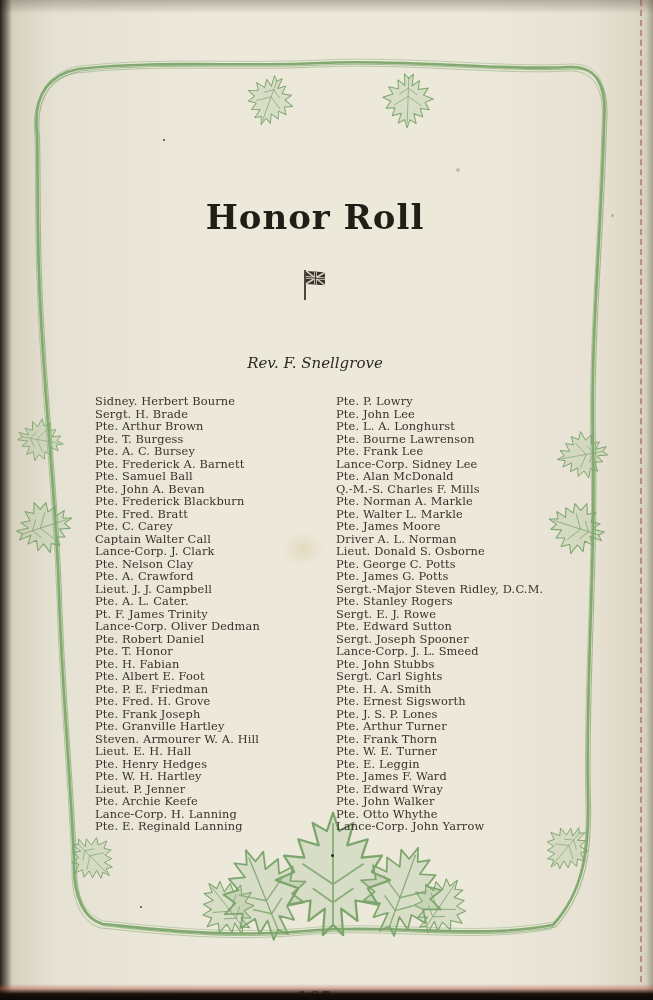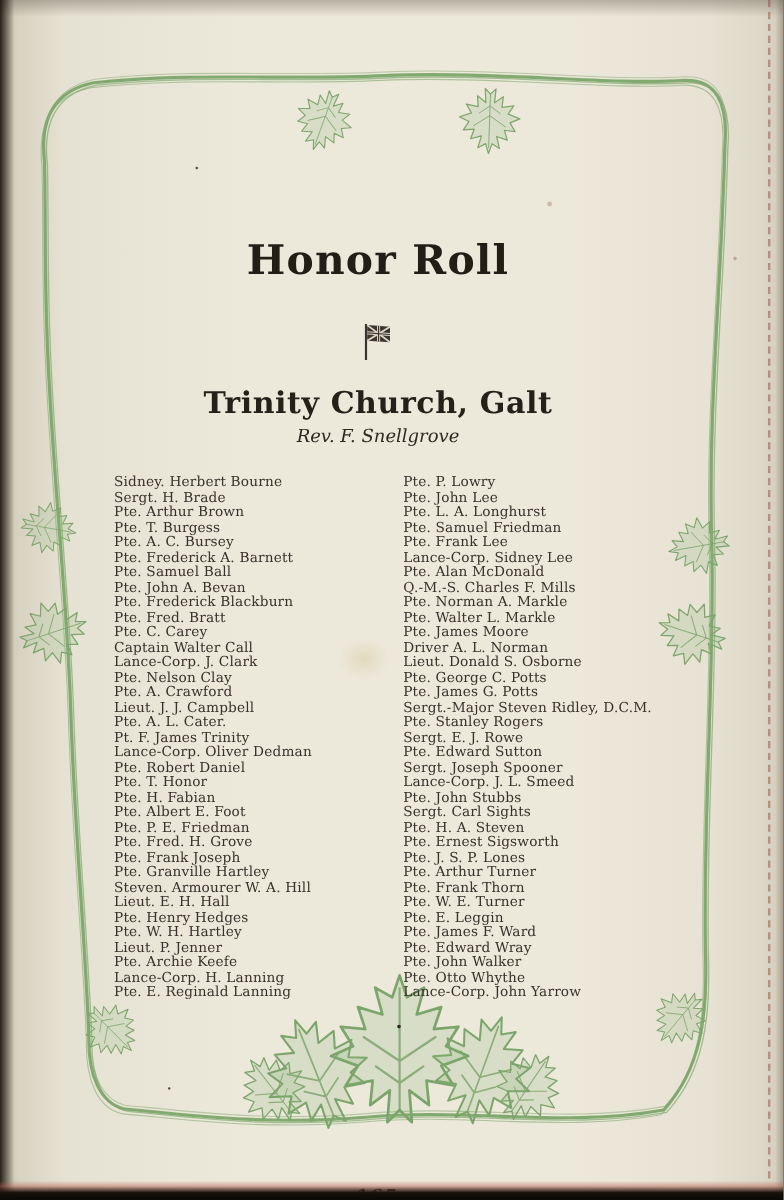--- a/index.html
+++ b/index.html
@@ -144,21 +144,20 @@
           <line x1="6" y1="3.5" x2="25" y2="16.5" stroke="#ddd8c9" stroke-width="1.5"></line>
           <line x1="25" y1="3.5" x2="6" y2="16.5" stroke="#ddd8c9" stroke-width="1.5"></line>
           <line x1="15.5" y1="3.5" x2="15.5" y2="16.5" stroke="#ddd8c9" stroke-width="2.6"></line>
           <line x1="6" y1="10" x2="25" y2="10" stroke="#ddd8c9" stroke-width="2.6"></line>
           <line x1="15.5" y1="3.5" x2="15.5" y2="16.5" stroke="#3a362f" stroke-width="1"></line>
           <line x1="6" y1="10" x2="25" y2="10" stroke="#3a362f" stroke-width="1"></line>
         </g>
       </svg>
     </div>
 
-    <h2 class="church">Trinity Church, Galt</h2>
     <div class="minister">Rev. F. Snellgrove</div>
 
     <div class="col col-left">
         <div class="roll-entry">Sidney. Herbert Bourne</div>
         <div class="roll-entry">Sergt. H. Brade</div>
         <div class="roll-entry">Pte. Arthur Brown</div>
         <div class="roll-entry">Pte. T. Burgess</div>
         <div class="roll-entry">Pte. A. C. Bursey</div>
         <div class="roll-entry">Pte. Frederick A. Barnett</div>
         <div class="roll-entry">Pte. Samuel Ball</div>
@@ -188,41 +187,41 @@
         <div class="roll-entry">Pte. W. H. Hartley</div>
         <div class="roll-entry">Lieut. P. Jenner</div>
         <div class="roll-entry">Pte. Archie Keefe</div>
         <div class="roll-entry">Lance-Corp. H. Lanning</div>
         <div class="roll-entry">Pte. E. Reginald Lanning</div>
       </div>
     <div class="col col-right">
         <div class="roll-entry">Pte. P. Lowry</div>
         <div class="roll-entry">Pte. John Lee</div>
         <div class="roll-entry">Pte. L. A. Longhurst</div>
-        <div class="roll-entry">Pte. Samuel Friedman</div>
+        <div class="roll-entry">Pte. Bourne Lawrenson</div>
         <div class="roll-entry">Pte. Frank Lee</div>
         <div class="roll-entry">Lance-Corp. Sidney Lee</div>
         <div class="roll-entry">Pte. Alan McDonald</div>
         <div class="roll-entry">Q.-M.-S. Charles F. Mills</div>
         <div class="roll-entry">Pte. Norman A. Markle</div>
         <div class="roll-entry">Pte. Walter L. Markle</div>
         <div class="roll-entry">Pte. James Moore</div>
         <div class="roll-entry">Driver A. L. Norman</div>
         <div class="roll-entry">Lieut. Donald S. Osborne</div>
         <div class="roll-entry">Pte. George C. Potts</div>
         <div class="roll-entry">Pte. James G. Potts</div>
         <div class="roll-entry">Sergt.-Major Steven Ridley, D.C.M.</div>
         <div class="roll-entry">Pte. Stanley Rogers</div>
         <div class="roll-entry">Sergt. E. J. Rowe</div>
         <div class="roll-entry">Pte. Edward Sutton</div>
         <div class="roll-entry">Sergt. Joseph Spooner</div>
         <div class="roll-entry">Lance-Corp. J. L. Smeed</div>
         <div class="roll-entry">Pte. John Stubbs</div>
         <div class="roll-entry">Sergt. Carl Sights</div>
-        <div class="roll-entry">Pte. H. A. Steven</div>
+        <div class="roll-entry">Pte. H. A. Smith</div>
         <div class="roll-entry">Pte. Ernest Sigsworth</div>
         <div class="roll-entry">Pte. J. S. P. Lones</div>
         <div class="roll-entry">Pte. Arthur Turner</div>
         <div class="roll-entry">Pte. Frank Thorn</div>
         <div class="roll-entry">Pte. W. E. Turner</div>
         <div class="roll-entry">Pte. E. Leggin</div>
         <div class="roll-entry">Pte. James F. Ward</div>
         <div class="roll-entry">Pte. Edward Wray</div>
         <div class="roll-entry">Pte. John Walker</div>
         <div class="roll-entry">Pte. Otto Whythe</div>

